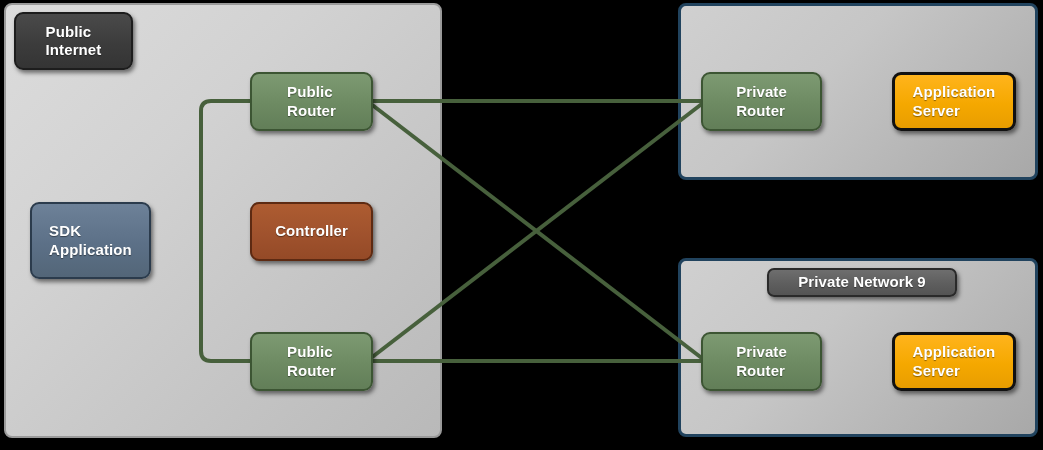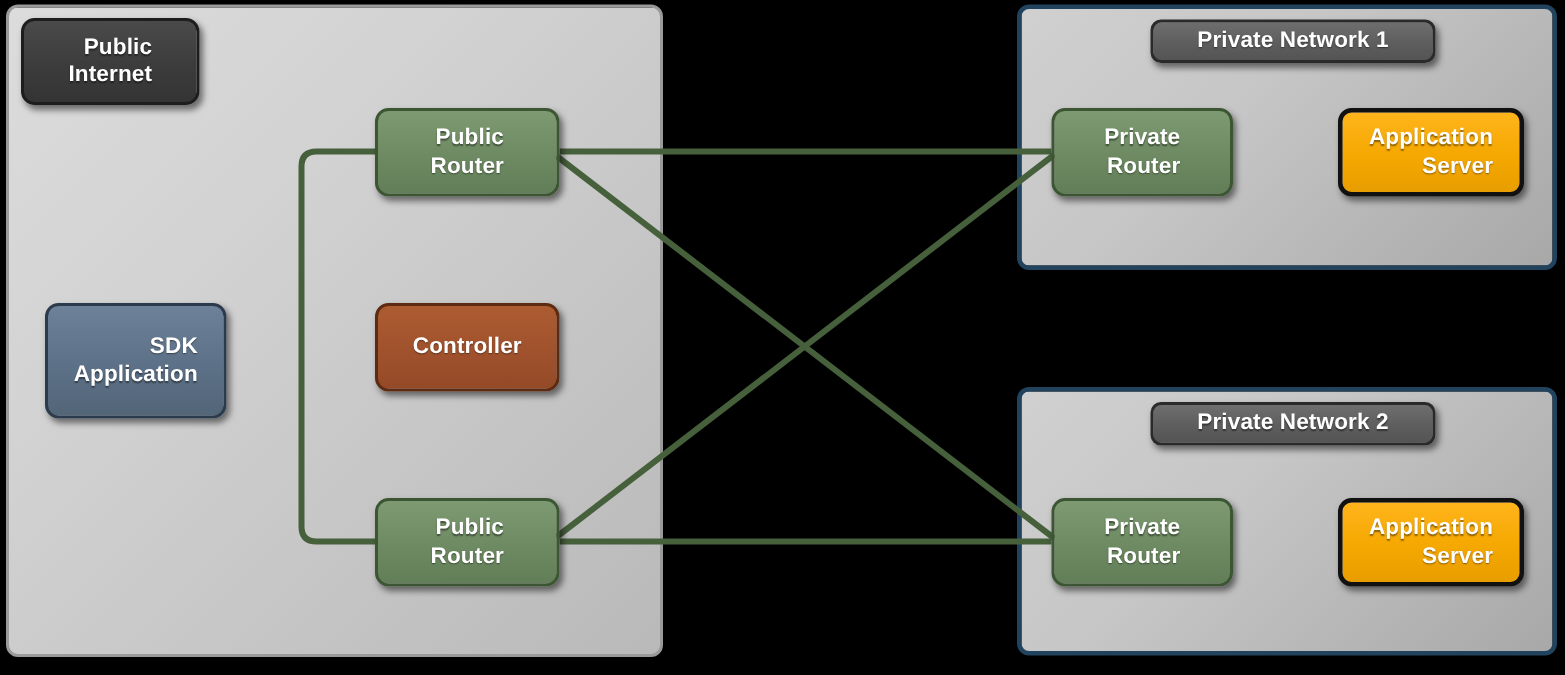--- a/index.html
+++ b/index.html
@@ -37,21 +37,21 @@
   .zone-private-1 { top: 3px; height: 177px; }
   .zone-private-2 { top: 258px; height: 179px; }
 
   
   .node {
     position: absolute;
     box-sizing: border-box;
     display: flex;
     align-items: center;
     justify-content: center;
-    text-align: right;
+    text-align: left;
     color: #ffffff;
     font-weight: bold;
     font-size: 15px;
     line-height: 1.22;
     border-radius: 9px;
     letter-spacing: 0.1px;
     text-shadow: 0 1px 1px rgba(0,0,0,0.45);
     box-shadow: 2px 3px 4px rgba(0,0,0,0.5);
     z-index: 5;
   }
@@ -138,31 +138,30 @@
   <div class="node node-controller" id="node-controller" style="white-space:pre-line">Controller</div>
 
   <div class="node node-router" id="node-public-router-1" style="white-space:pre-line">Public
 Router</div>
 
   <div class="node node-router" id="node-public-router-2" style="white-space:pre-line">Public
 Router</div>
 
   <div class="zone zone-private zone-private-1"></div>
 
-  <div class="node node-badge" id="node-private-network-1-title">Private Network 1</div>
 
   <div class="node node-router" id="node-private-router-1" style="white-space:pre-line">Private
 Router</div>
 
   <div class="node node-appserver" id="node-app-server-1" style="white-space:pre-line">Application
 Server</div>
 
   <div class="zone zone-private zone-private-2"></div>
 
-  <div class="node node-badge" id="node-private-network-2-title">Private Network 2</div>
+  <div class="node node-badge" id="node-private-network-2-title">Private Network 9</div>
 
   <div class="node node-router" id="node-private-router-2" style="white-space:pre-line">Private
 Router</div>
 
   <div class="node node-appserver" id="node-app-server-2" style="white-space:pre-line">Application
 Server</div>
 
 </div>
 
 </body></html>

